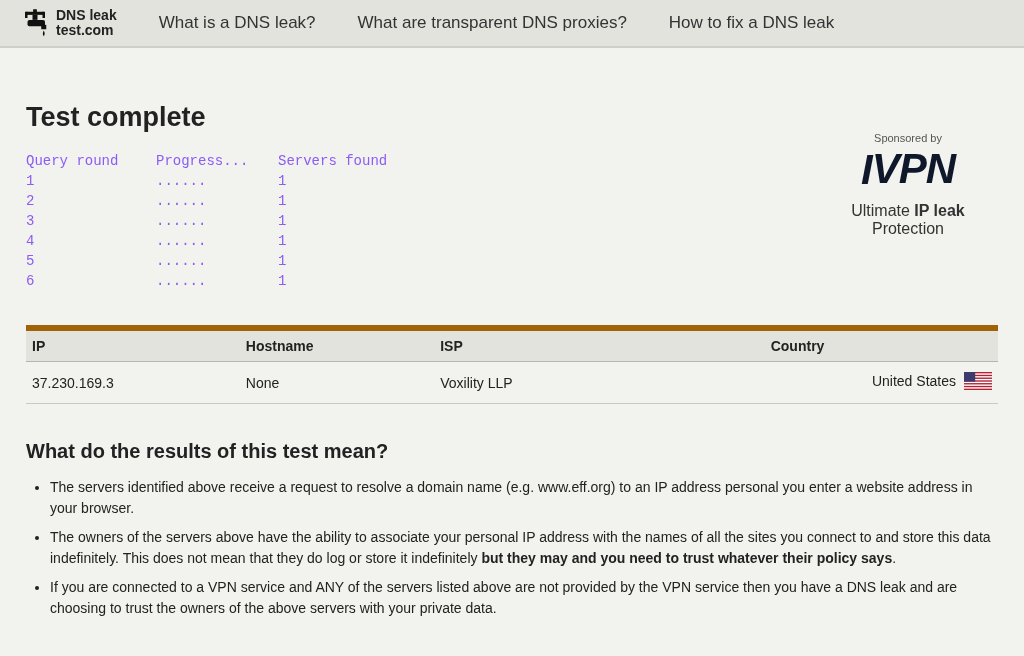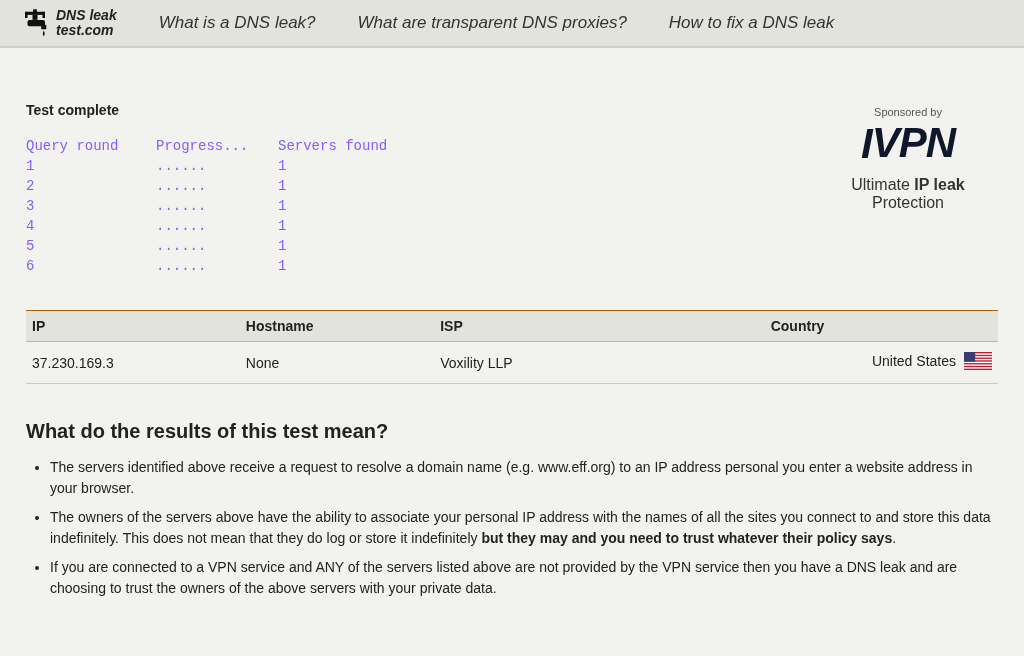--- a/index.html
+++ b/index.html
@@ -10,21 +10,20 @@
     color: #222;
     font-size: 14px;
   }
   .topbar {
     background: #e3e3dd;
     border-bottom: 2px solid #cfcfca;
     display: flex;
     align-items: center;
     padding: 8px 20px;
     gap: 42px;
-    font-style: italic;
   }
   .logo {
     display: flex;
     align-items: center;
     gap: 6px;
   }
   .logo-icon {
     width: 30px;
     height: 30px;
     flex-shrink: 0;
@@ -40,21 +39,21 @@
     color: #333;
     cursor: pointer;
   }
   .page {
     max-width: 1000px;
     margin: 0 auto;
     padding: 20px 14px 30px 14px;
     position: relative;
   }
   h1.page-title {
-    font-size: 14px;
+    font-size: 27px;
     font-weight: bold;
     margin: 34px 0 18px 0;
   }
   .query-block {
     font-family: "Courier New", Courier, monospace;
     font-size: 14px;
     color: #8b5cf6;
     margin-bottom: 34px;
   }
   .query-block table { border-collapse: collapse; }
@@ -66,21 +65,21 @@
   .query-block .col-round { width: 130px; }
   .query-block .col-prog  { width: 122px; }
   .query-block .col-servers { width: 140px; }
   .results-table {
     width: 100%;
     border-collapse: collapse;
     margin-top: 6px;
   }
   .results-table thead th {
     background: #e3e3dd;
-    border-top: 1px solid #a16207;
+    border-top: 6px solid #a16207;
     border-bottom: 1px solid #b6b6b0;
     text-align: left;
     font-weight: bold;
     padding: 7px 6px;
     font-size: 14px;
   }
   .results-table thead th.country-col { text-align: left; }
   .results-table tbody td {
     padding: 10px 6px;
     border-bottom: 1px solid #c9c9c3;
@@ -90,21 +89,21 @@
     text-align: right;
     white-space: nowrap;
   }
   .flag {
     display: inline-block;
     vertical-align: middle;
     margin-left: 8px;
   }
   .sponsor {
     position: absolute;
-    top: 58px;
+    top: 84px;
     right: 14px;
     width: 180px;
     text-align: center;
     font-size: 11px;
     color: #555;
   }
   .sponsor .sponsored-by { margin-bottom: 4px; }
   .sponsor .ivpn-logo {
     font-family: Arial, sans-serif;
     font-size: 42px;

